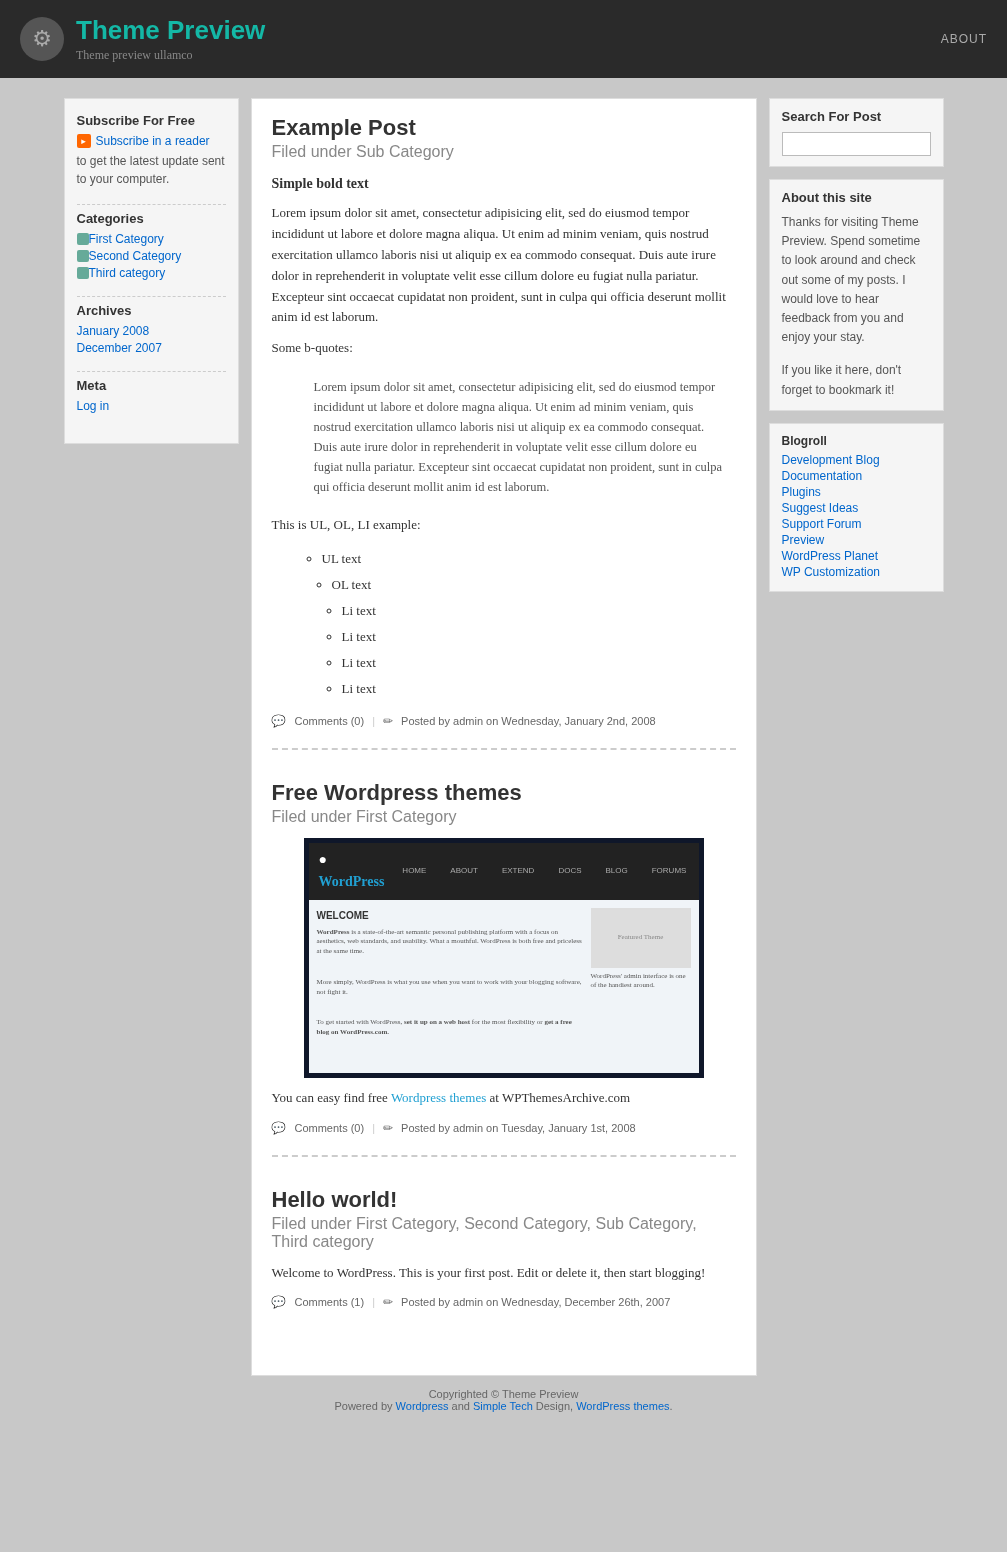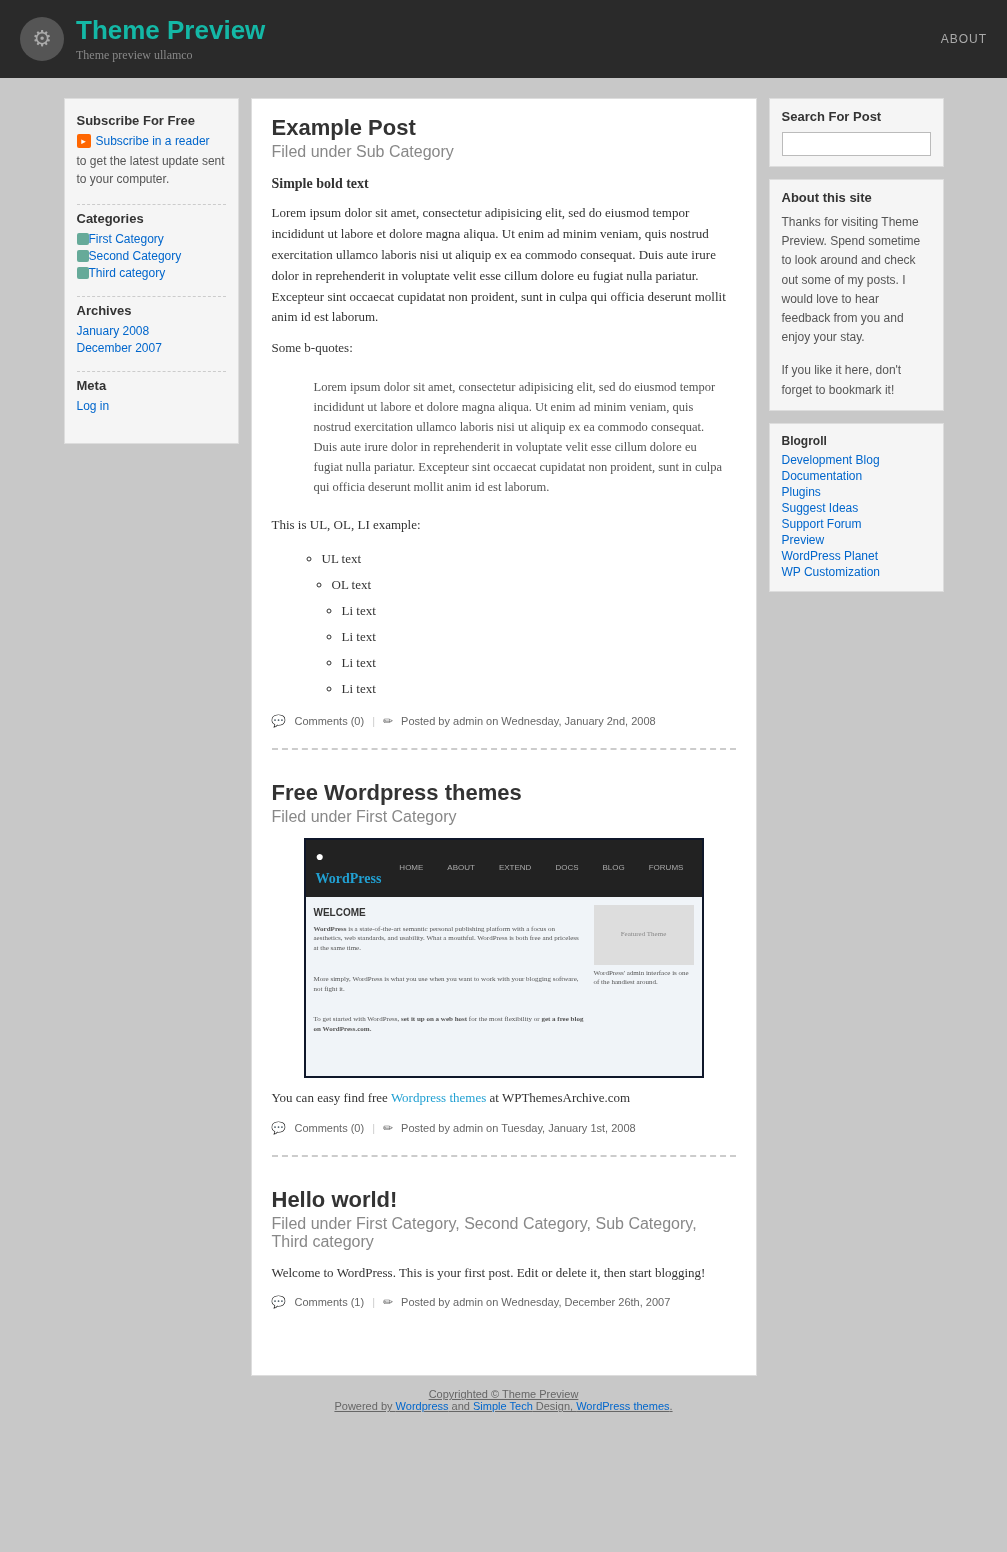--- a/index.html
+++ b/index.html
@@ -102,21 +102,21 @@
       margin-top: 12px;
       font-size: 11px;
       color: #666;
       font-family: Arial, sans-serif;
       display: flex; align-items: center; gap: 8px;
     }
     .post-footer-sep { color: #ccc; }
     .wp-screenshot {
       width: 100%; max-width: 400px;
       display: block; margin: 10px auto;
-      border: 2px solid #0f172a;
+      border: 5px solid #0f172a;
       background: #e8e8e8;
       height: 240px;
       position: relative;
       overflow: hidden;
     }
     .wp-screenshot-inner {
       width: 100%; height: 100%;
       background: linear-gradient(to bottom, #fff 0%, #f5f5f5 100%);
       display: flex; flex-direction: column;
     }
@@ -165,21 +165,20 @@
     .blogroll-list li { margin-bottom: 2px; }
     .blogroll-list a { color: #0066cc; text-decoration: none; font-size: 12px; }
 
     
     #footer {
       text-align: center;
       font-size: 11px;
       color: #666;
       font-family: Arial, sans-serif;
       padding: 12px 0 20px;
-      text-decoration: underline;
     }
     #footer a { color: #0066cc; text-decoration: none; }
 
     
     .comment-icon, .pen-icon { font-size: 12px; }
   </style>
 </head>
 <body>
 
 <div id="header">

